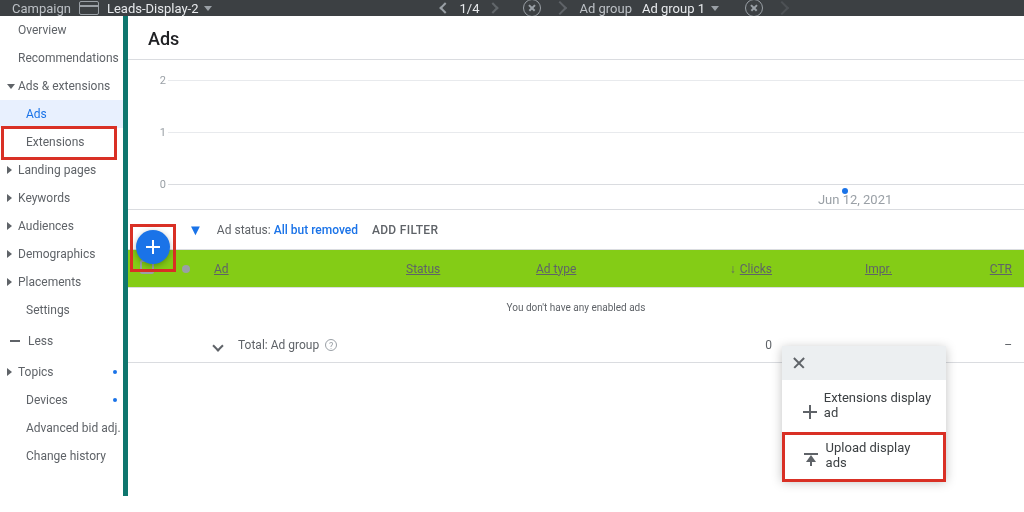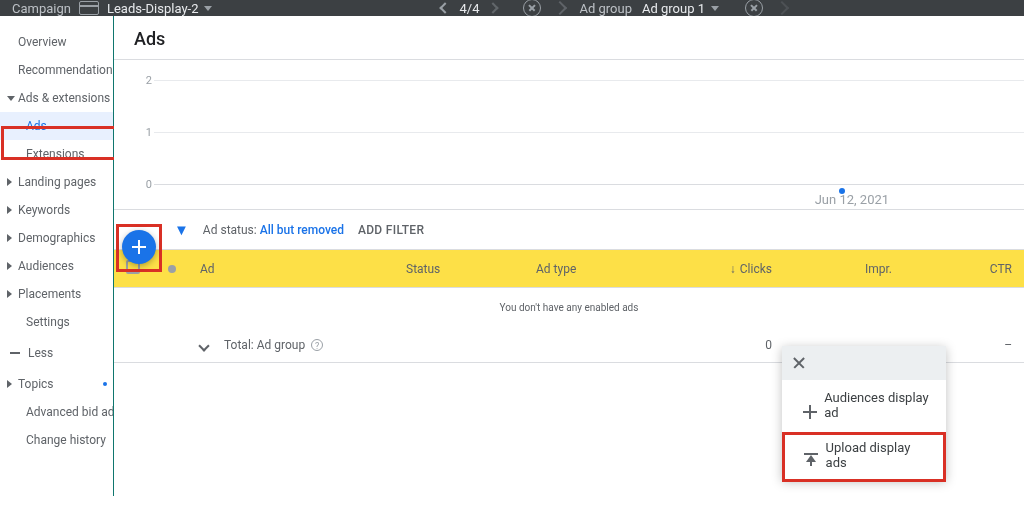--- a/index.html
+++ b/index.html
@@ -15,21 +15,21 @@
   .chev { width: 8px; height: 8px; border-left: 2px solid #9aa0a6; border-bottom: 2px solid #9aa0a6; }
   .chev.left { transform: rotate(45deg); }
   .chev.right { transform: rotate(-135deg); }
   .chev.bread { border-color: #5f6368; transform: rotate(-135deg); width:10px; height:10px; }
   .circ-x { width: 18px; height: 18px; border: 1.5px solid #9aa0a6; border-radius: 50%; position: relative; }
   .circ-x::before, .circ-x::after { content:""; position:absolute; left:4px; top:7px; width:8px; height:1.5px; background:#9aa0a6; }
   .circ-x::before { transform: rotate(45deg); }
   .circ-x::after { transform: rotate(-45deg); }
 
   .layout { display: flex; height: 480px; }
-  .sidebar { width: 114px; border-right: 1px solid #0f766e; padding-top: 12px; font-size: 12px; color: #5f6368; }
+  .sidebar { width: 128px; border-right: 5px solid #0f766e; font-size: 12px; color: #5f6368; }
   .s-item { padding: 7px 4px 7px 18px; position: relative; cursor: pointer; white-space: nowrap; overflow: hidden; }
   .s-item.exp::before { content:""; position:absolute; left:7px; top:12px; width:0;height:0; border-left:4px solid transparent; border-right:4px solid transparent; border-top:5px solid #5f6368; }
   .s-item.col::before { content:""; position:absolute; left:7px; top:10px; width:0;height:0; border-top:4px solid transparent; border-bottom:4px solid transparent; border-left:5px solid #5f6368; }
   .s-item .dot { position:absolute; right:6px; top:12px; width:4px; height:4px; background:#1a73e8; border-radius:50%; }
   .s-item.child { padding-left: 26px; }
   .s-item.active { background: #e8f0fe; color: #1a73e8; }
   .less-row { display:flex; align-items:center; gap:8px; padding:10px 4px 10px 10px; color:#5f6368; border-top:0; }
   .less-row .line { width:10px; height:2px; background:#5f6368; }
   .hl-red-side { position:absolute; border:3px solid #d93025; pointer-events:none; }
 
@@ -51,21 +51,21 @@
   .fab::after { width:2px; height:14px; }
   .hl-fab { position:absolute; left:2px; top:208px; width:46px; height:48px; border:3px solid #d93025; z-index:4; }
 
   .filter-row { height:40px; display:flex; align-items:center; gap:14px; padding-left:60px; border-bottom:1px solid #dadce0; font-size:12px; }
   .funnel { color:#1a73e8; font-size:15px; }
   .filter-lab { color:#5f6368; }
   .filter-val { color:#1a73e8; font-weight:500; }
   .add-filter { color:#5f6368; font-weight:500; letter-spacing:.3px; }
 
   table { width:100%; border-collapse:collapse; font-size:12px; }
-  th { text-align:left; font-weight:400; color:#5f6368; padding:10px 12px; border-bottom:1px solid #dadce0; background:#fde047; }
+  th { text-align:left; font-weight:400; color:#5f6368; padding:10px 12px; border-bottom:1px solid #dadce0; background:#84cc16;text-decoration:underline; }
   th.num, td.num { text-align:right; }
   td { padding:10px 12px; border-bottom:1px solid #dadce0; color:#5f6368; }
   .chk { width:14px; height:14px; border:2px solid #9aa0a6; border-radius:2px; display:inline-block; }
   .stat-dot { width:8px; height:8px; background:#9aa0a6; border-radius:50%; display:inline-block; }
   .sort-arr { display:inline-block; margin-right:4px; }
   .empty-msg { text-align:center; padding:14px; color:#5f6368; font-size:10px; border-bottom:1px solid transparent; }
   .total-row td { border-top:1px solid #a16207; border-bottom:1px solid #dadce0; background:#fff; }
   .chev-d { display:inline-block; width:8px;height:8px;border-left:2px solid #5f6368;border-bottom:2px solid #5f6368; transform:rotate(-45deg); margin-right:16px; vertical-align:middle; }
   .q-circ { display:inline-block; width:12px;height:12px;border:1px solid #9aa0a6;border-radius:50%; font-size:9px; line-height:12px; text-align:center; color:#9aa0a6; margin-left:6px; }
 
@@ -91,21 +91,21 @@
 <div class="topbar">
   <span class="lab">Campaign</span>
   <span class="icon-box"></span>
   <span class="sel">
     <span>Leads-Display-2</span>
     <span class="tri-down"></span>
   </span>
   <div class="spacer"></div>
   <div class="nav-ctr">
     <span class="chev left"></span>
-    <span>4/4</span>
+    <span>1/4</span>
     <span class="chev right" style="opacity:.4"></span>
     <span style="width:6px"></span>
     <span class="circ-x"></span>
     <span class="chev bread" style="margin:0 4px"></span>
     <span class="lab">Ad group</span>
     <span class="sel">
       <span>Ad group 1</span>
       <span class="tri-down"></span>
     </span>
     <span style="width:6px"></span>
@@ -117,29 +117,30 @@
 
 <div class="layout">
   <div class="sidebar" style="position:relative">
     <div class="s-item"><span>Overview</span></div>
     <div class="s-item"><span>Recommendations</span></div>
     <div class="s-item exp"><span>Ads &amp; extensions</span></div>
     <div class="s-item child active"><span>Ads</span></div>
     <div class="s-item child"><span>Extensions</span></div>
     <div class="s-item col"><span>Landing pages</span></div>
     <div class="s-item col"><span>Keywords</span></div>
+    <div class="s-item col"><span>Audiences</span></div>
     <div class="s-item col"><span>Demographics</span></div>
-    <div class="s-item col"><span>Audiences</span></div>
     <div class="s-item col"><span>Placements</span></div>
     <div class="s-item child"><span>Settings</span></div>
     <div class="less-row">
         <span class="line"></span>
         <span>Less</span>
       </div>
     <div class="s-item col"><span>Topics</span><span class="dot"></span></div>
+    <div class="s-item child"><span>Devices</span><span class="dot"></span></div>
     <div class="s-item child"><span>Advanced bid adj.</span></div>
     <div class="s-item child"><span>Change history</span></div>
     <div class="hl-red-side" style="left:1px; top:110px; width:116px; height:34px;"></div>
   </div>
 
   <div class="main">
     <div class="title-row">
       <h1>Ads</h1>
     </div>
 
@@ -198,21 +199,21 @@
         </tr>
       </tbody>
     </table>
 
     <div class="popup">
       <div class="popup-head">
         <span class="popup-x"></span>
       </div>
       <div class="popup-item">
         <span class="pi-icon"><span class="plus-ic"></span></span>
-        <span>Audiences display ad</span>
+        <span>Extensions display ad</span>
       </div>
       <div class="popup-item">
         <span class="pi-icon"><span class="up-ic"><span class="stem"></span></span></span>
         <span>Upload display ads</span>
       </div>
     </div>
     <div class="hl-upload"></div>
 
   </div>
 </div>

